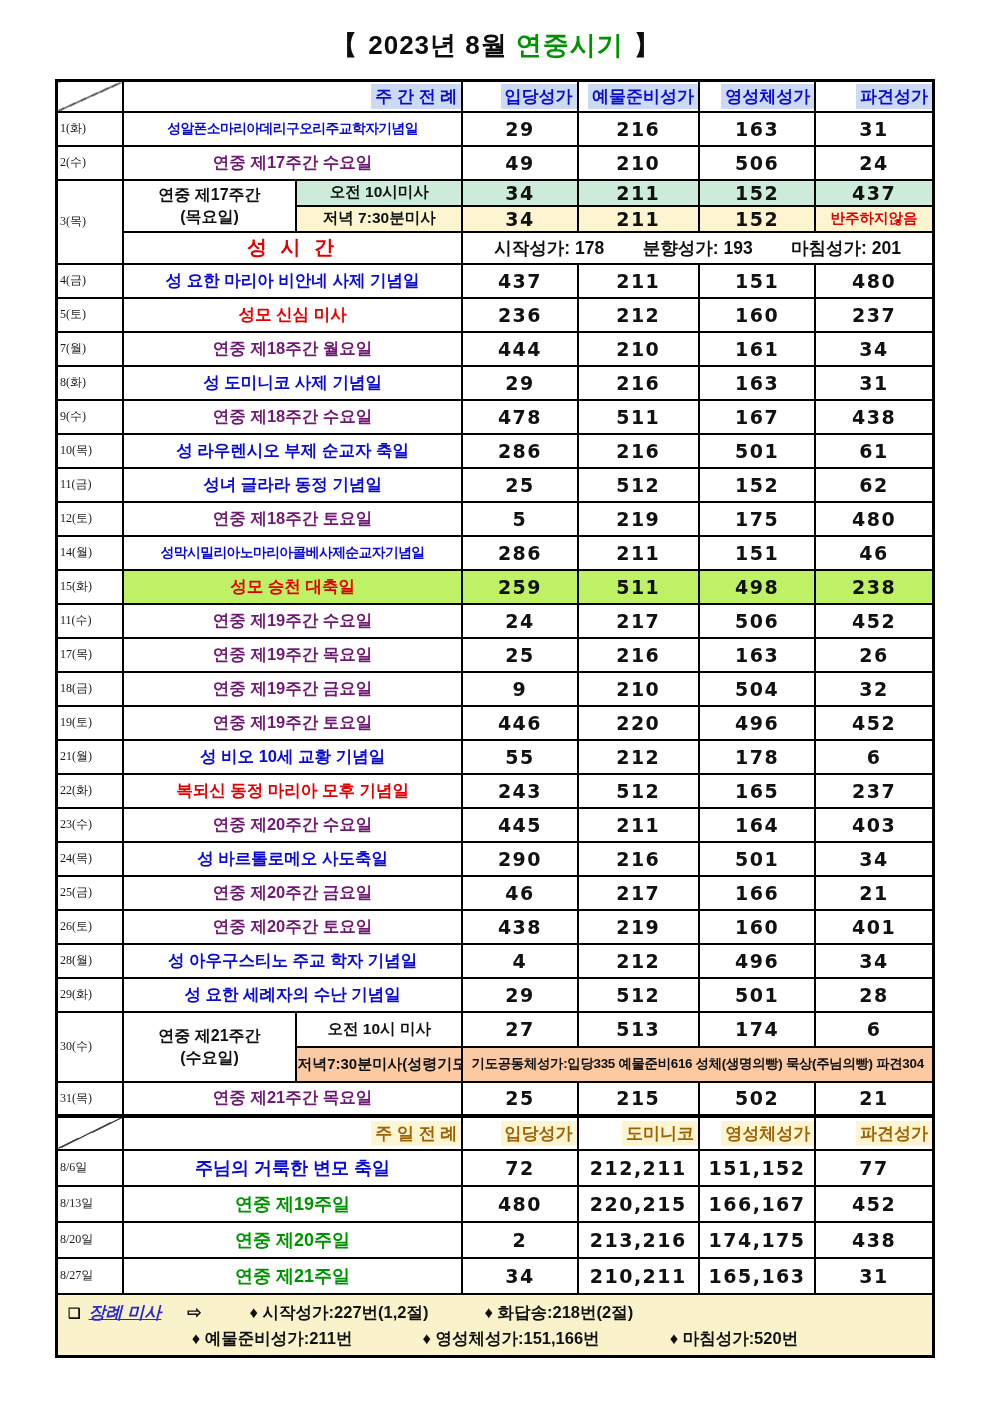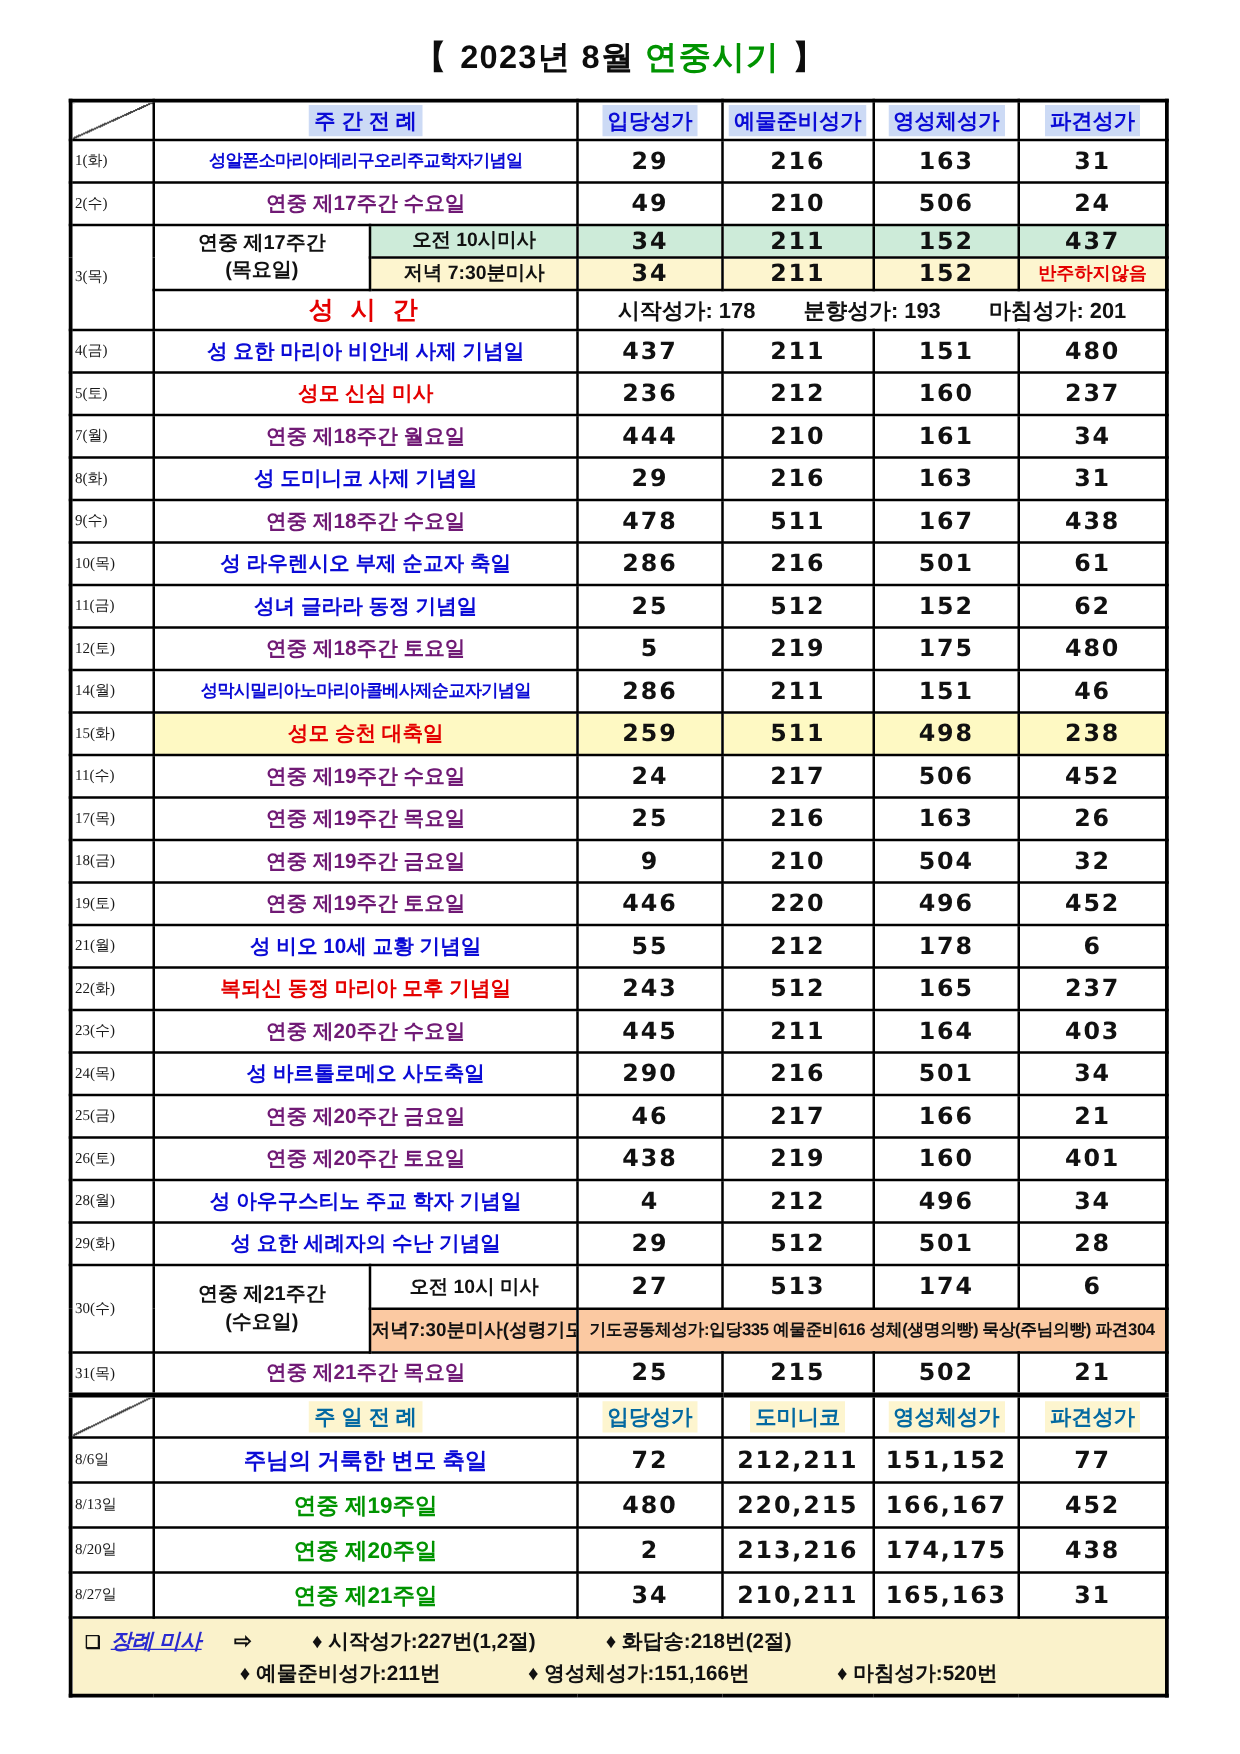--- a/index.html
+++ b/index.html
@@ -5,33 +5,33 @@
   html,body{margin:0;padding:0;background:#fff;}
   body{width:992px;height:1403px;font-family:"Liberation Sans",sans-serif;color:#111;}
   .title{margin:28px 0 16px;text-align:center;font-size:26px;font-weight:800;letter-spacing:1px;color:#0d0d0d;}
   .title .t-date{margin:0 8px 0 10px;}
   .title .t-season{color:#009300;margin-right:10px;}
   table{table-layout:fixed;width:880px;margin-left:55px;border-collapse:collapse;border:3px solid #000;}
   td{border:2px solid #000;padding:0;overflow:hidden;white-space:nowrap;vertical-align:middle;}
   tbody.wk tr{height:34px;}
   tr.head-row{height:31px;}
   .corner{background-image:linear-gradient(to bottom right,transparent calc(50% - 1.4px),#444 calc(50% - 1.4px),#444 calc(50% + 0.2px),transparent calc(50% + 0.2px));}
-  .head{text-align:center;}
+  .head{text-align:right;}
   .hl{display:inline-block;padding:1px 4px;font-weight:800;font-size:17px;}
   .hl-blue{color:#0b0bd6;background:#ccdaf5;}
-  .hl-yellow{color:#0369a1;background:#fdf5cf;}
+  .hl-yellow{color:#a16207;background:#fdf5cf;}
   .date{font-family:"Liberation Serif",serif;font-size:12px;color:#1a1a1a;text-align:left;padding-left:2px;}
   .name{text-align:center;font-weight:700;font-size:16.5px;}
   .name.long{font-size:13.8px;letter-spacing:-0.6px;}
   .blue{color:#0b0bd6;}
   .red{color:#e40000;}
   .black{color:#701a75;}
   .green{color:#009300;}
   .num{font-family:"DejaVu Sans",sans-serif;font-weight:700;font-size:19px;text-align:center;letter-spacing:1.5px;}
-  .bg-yellow{background:#fef9c3;}
+  .bg-yellow{background:#bef264;}
   .bg-teal{background:#cdebd9;}
   .bg-paleyellow{background:#fdf5cf;}
   .bg-orange{background:#fbc9a2;}
   tbody[data-name="group3"] tr.sub{height:26px;}
   tbody[data-name="group3"] tr.hh{height:32px;}
   tbody[data-name="group30"] tr{height:35px;}
   .wklabel{text-align:center;font-weight:700;font-size:16px;line-height:1.35;border-radius:16px;}
   .mass{text-align:center;font-weight:700;font-size:15.5px;}
   .note{text-align:center;font-weight:700;font-size:14.5px;}
   .hh-label{font-size:20px;letter-spacing:4px;}

